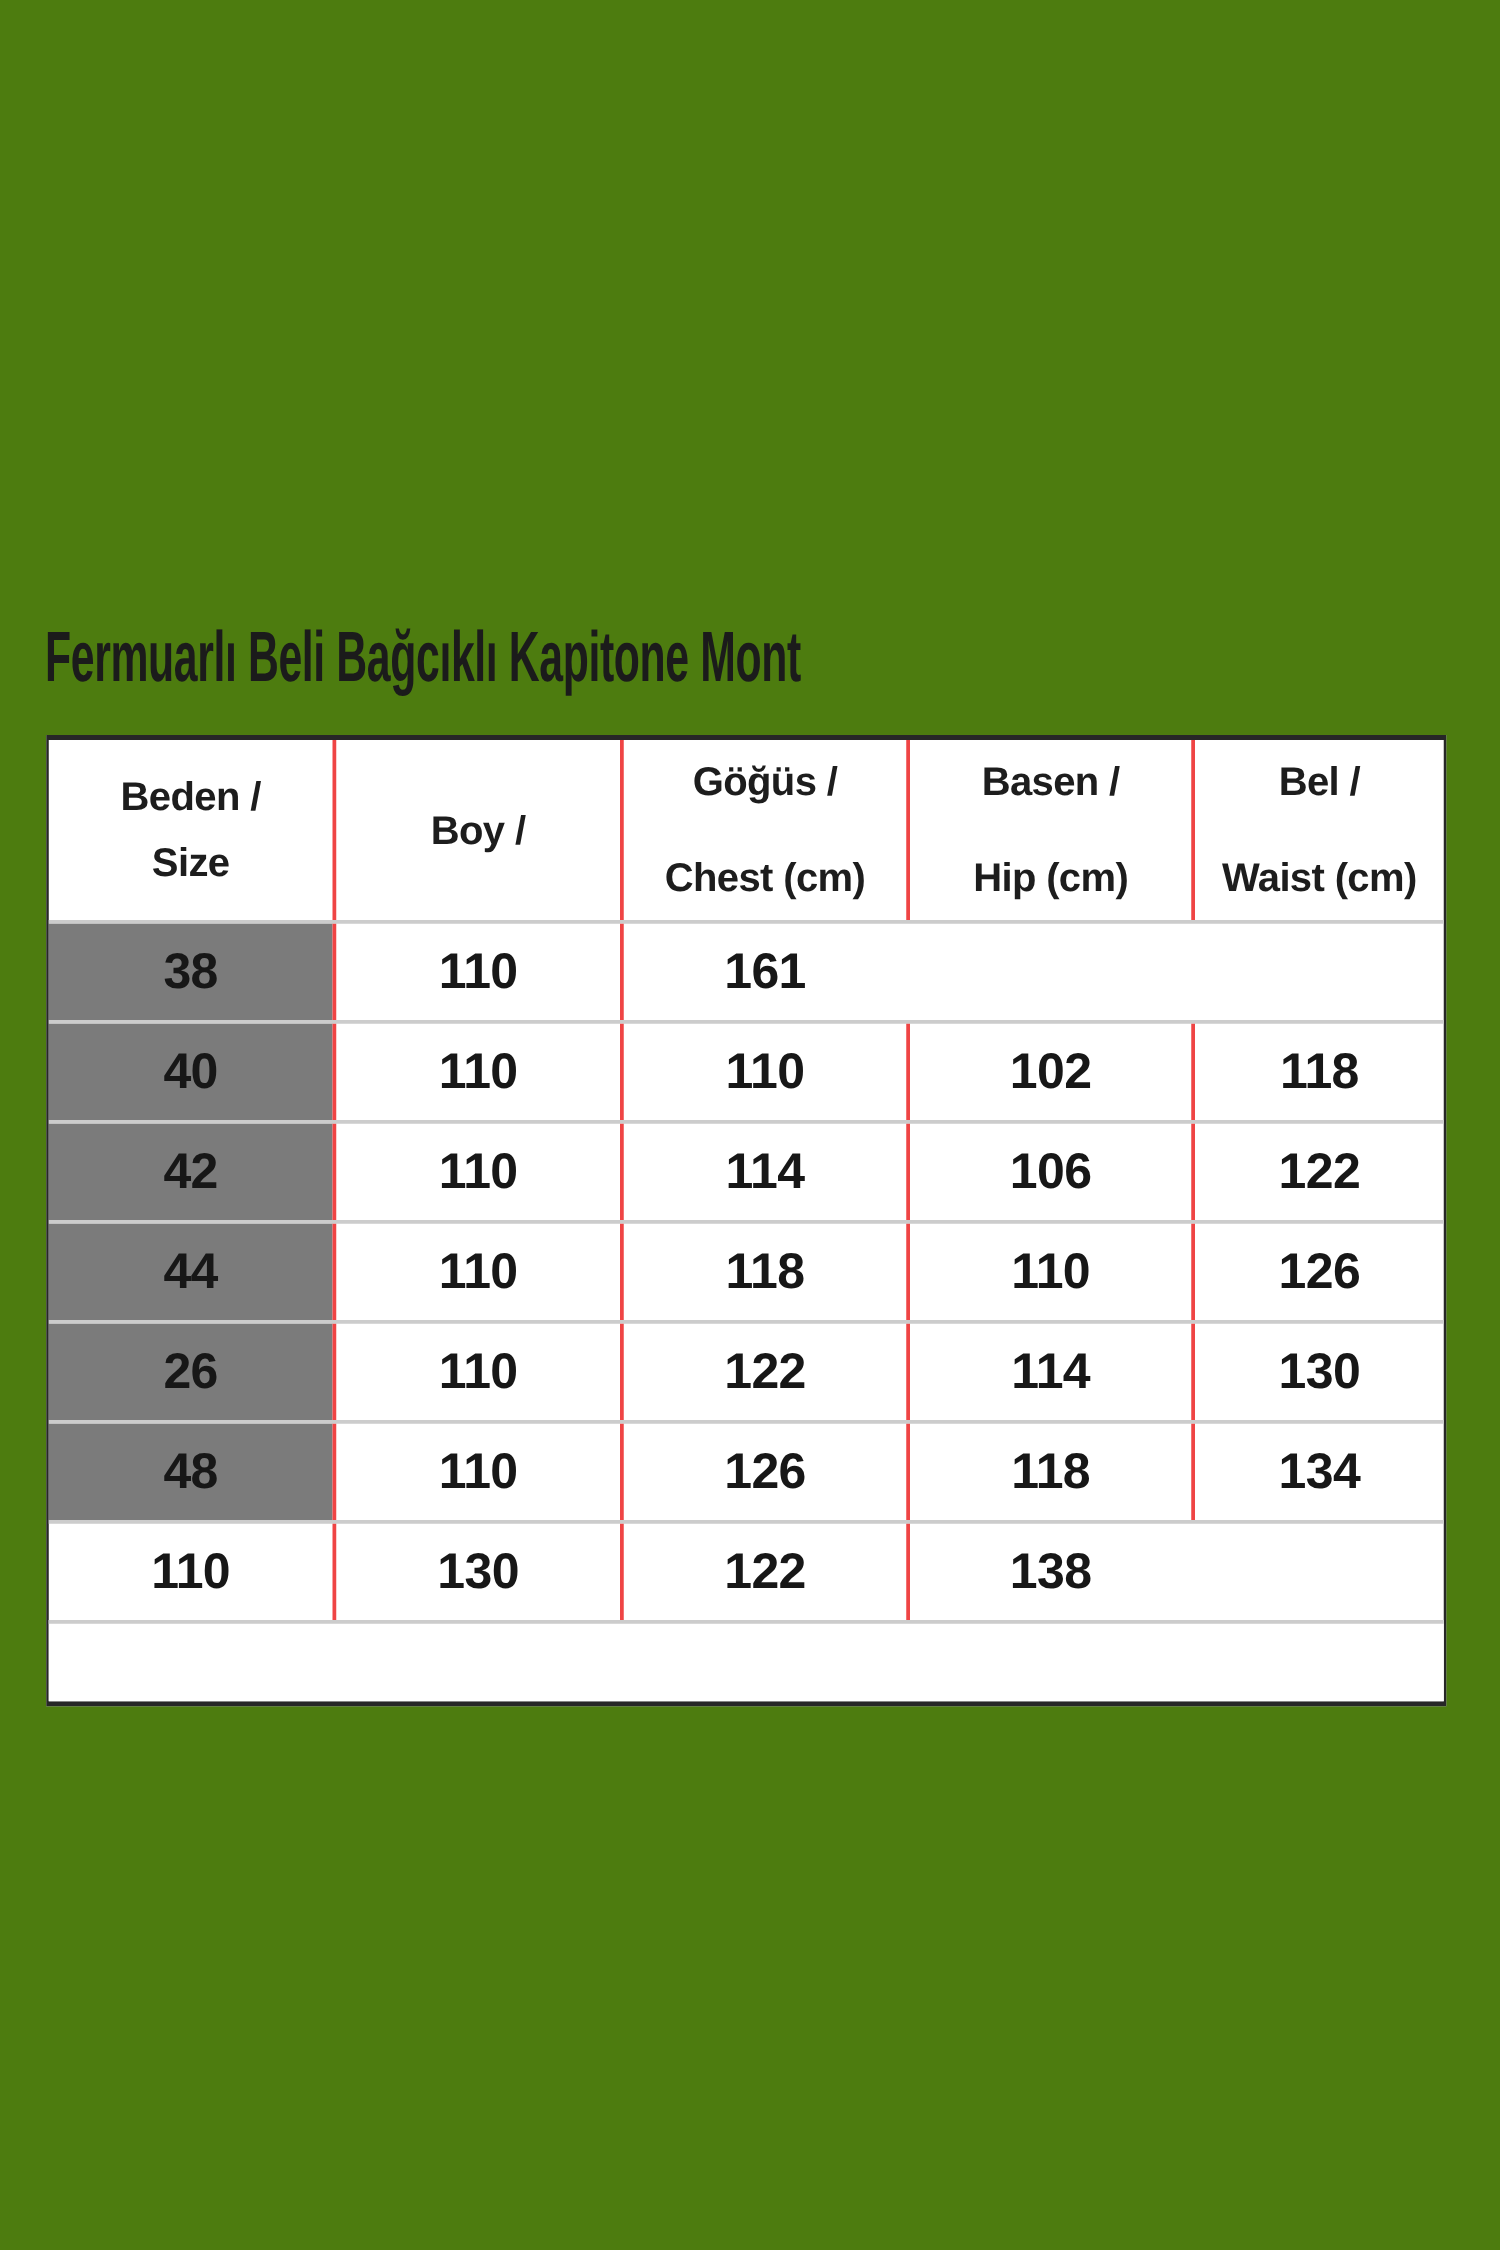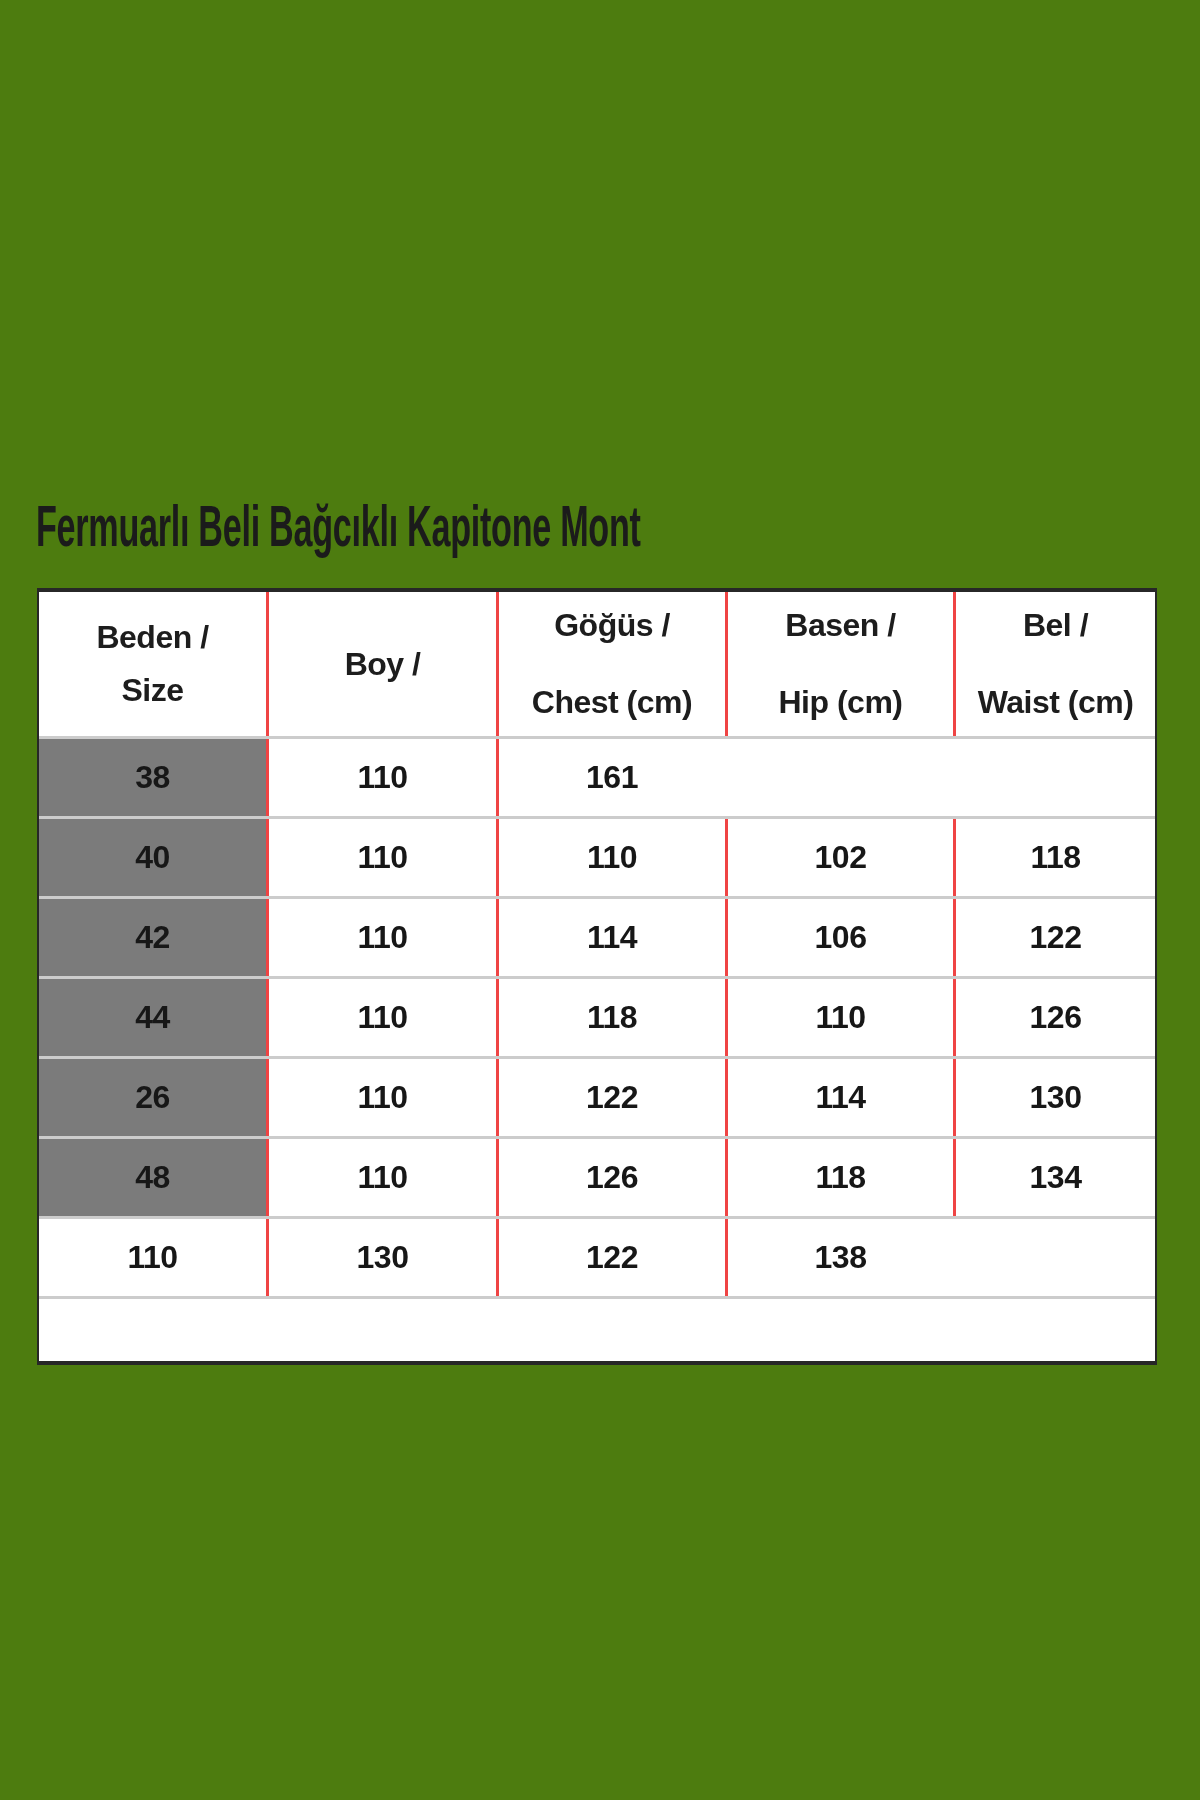--- a/index.html
+++ b/index.html
@@ -65,21 +65,21 @@
     line-height: 53px;
     letter-spacing: -0.5px;
     color: #1d1d1d;
     text-align: center;
   }
   .data-row {
     height: 77px;
     border-top: 3px solid #cccccc;
   }
   .data-row .cell {
-    font-size: 32px;
+    font-size: 40px;
     font-weight: 700;
     letter-spacing: -0.5px;
     color: #171717;
   }
   .size-cell {
     background: #7b7b7b;
     color: #f4f4f4;
   }
   .footer-row {
     height: 62px;

